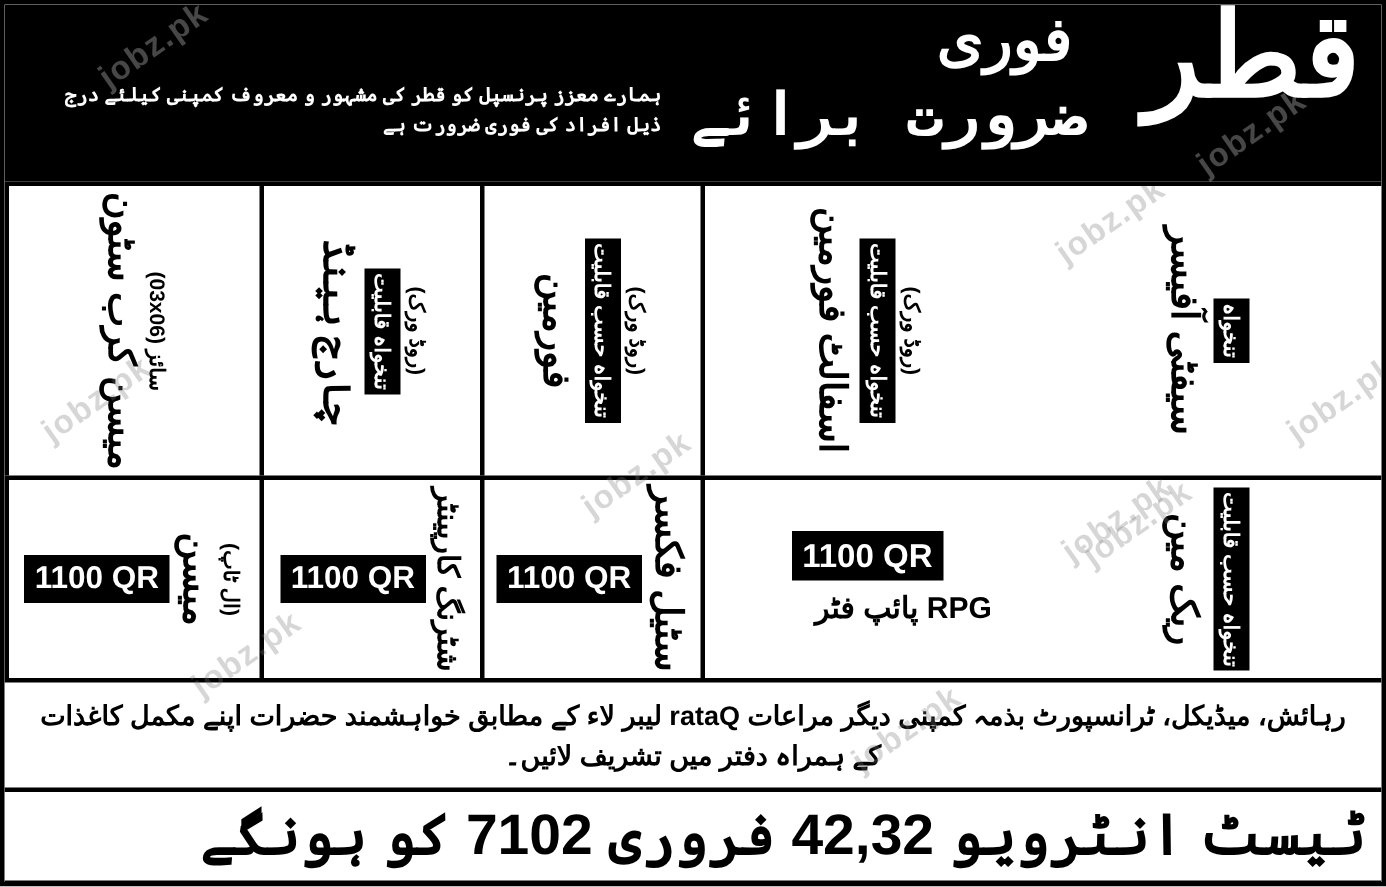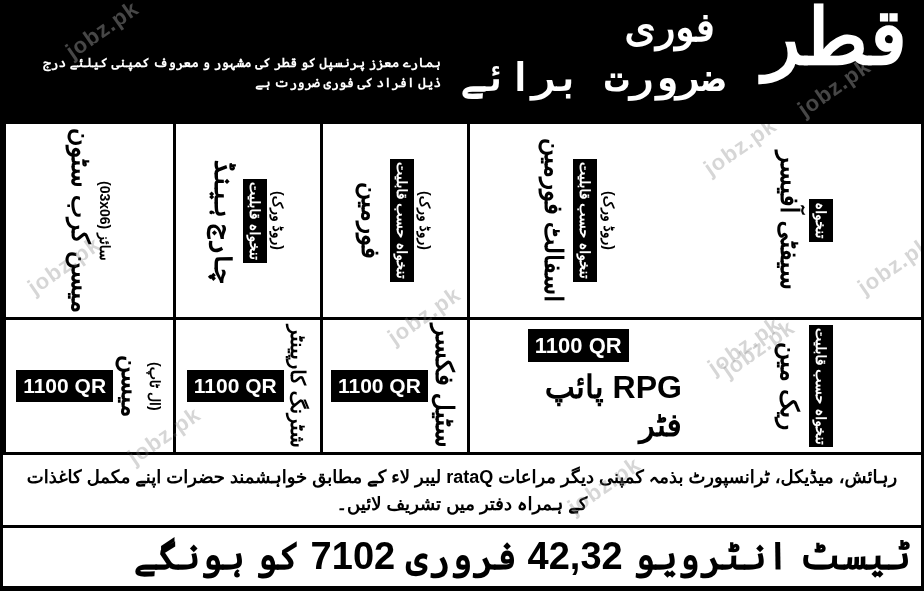--- a/index.html
+++ b/index.html
@@ -223,21 +223,21 @@
 
     <div class="cell" style="width:16%;">
       <div class="cellinner">
         <div class="qr two">1100 QR</div>
         <div class="vtitle rtl">سٹیل فکسر</div>
       </div>
     </div>
 
     <div class="cell" style="width:24%;flex-direction:column;justify-content:center;">
       <div class="qr" style="margin-bottom:6px;">1100 QR</div>
-      <div class="rtl" style="font-size:32px;font-weight:bold;margin-left:48px;">GPR پائپ فٹر</div>
+      <div class="rtl" style="font-size:20px;font-weight:bold;margin-left:48px;">GPR پائپ فٹر</div>
     </div>
 
     <div class="cell" style="width:25.5%;">
       <div class="cellinner">
         <div class="vtitle rtl">ریک مین</div>
         <div class="vsub rtl blackbox">تنخواہ حسب قابلیت</div>
       </div>
       <div class="wm" style="left:30px;top:16px;">jobz.pk</div>
     </div>
   </div>

